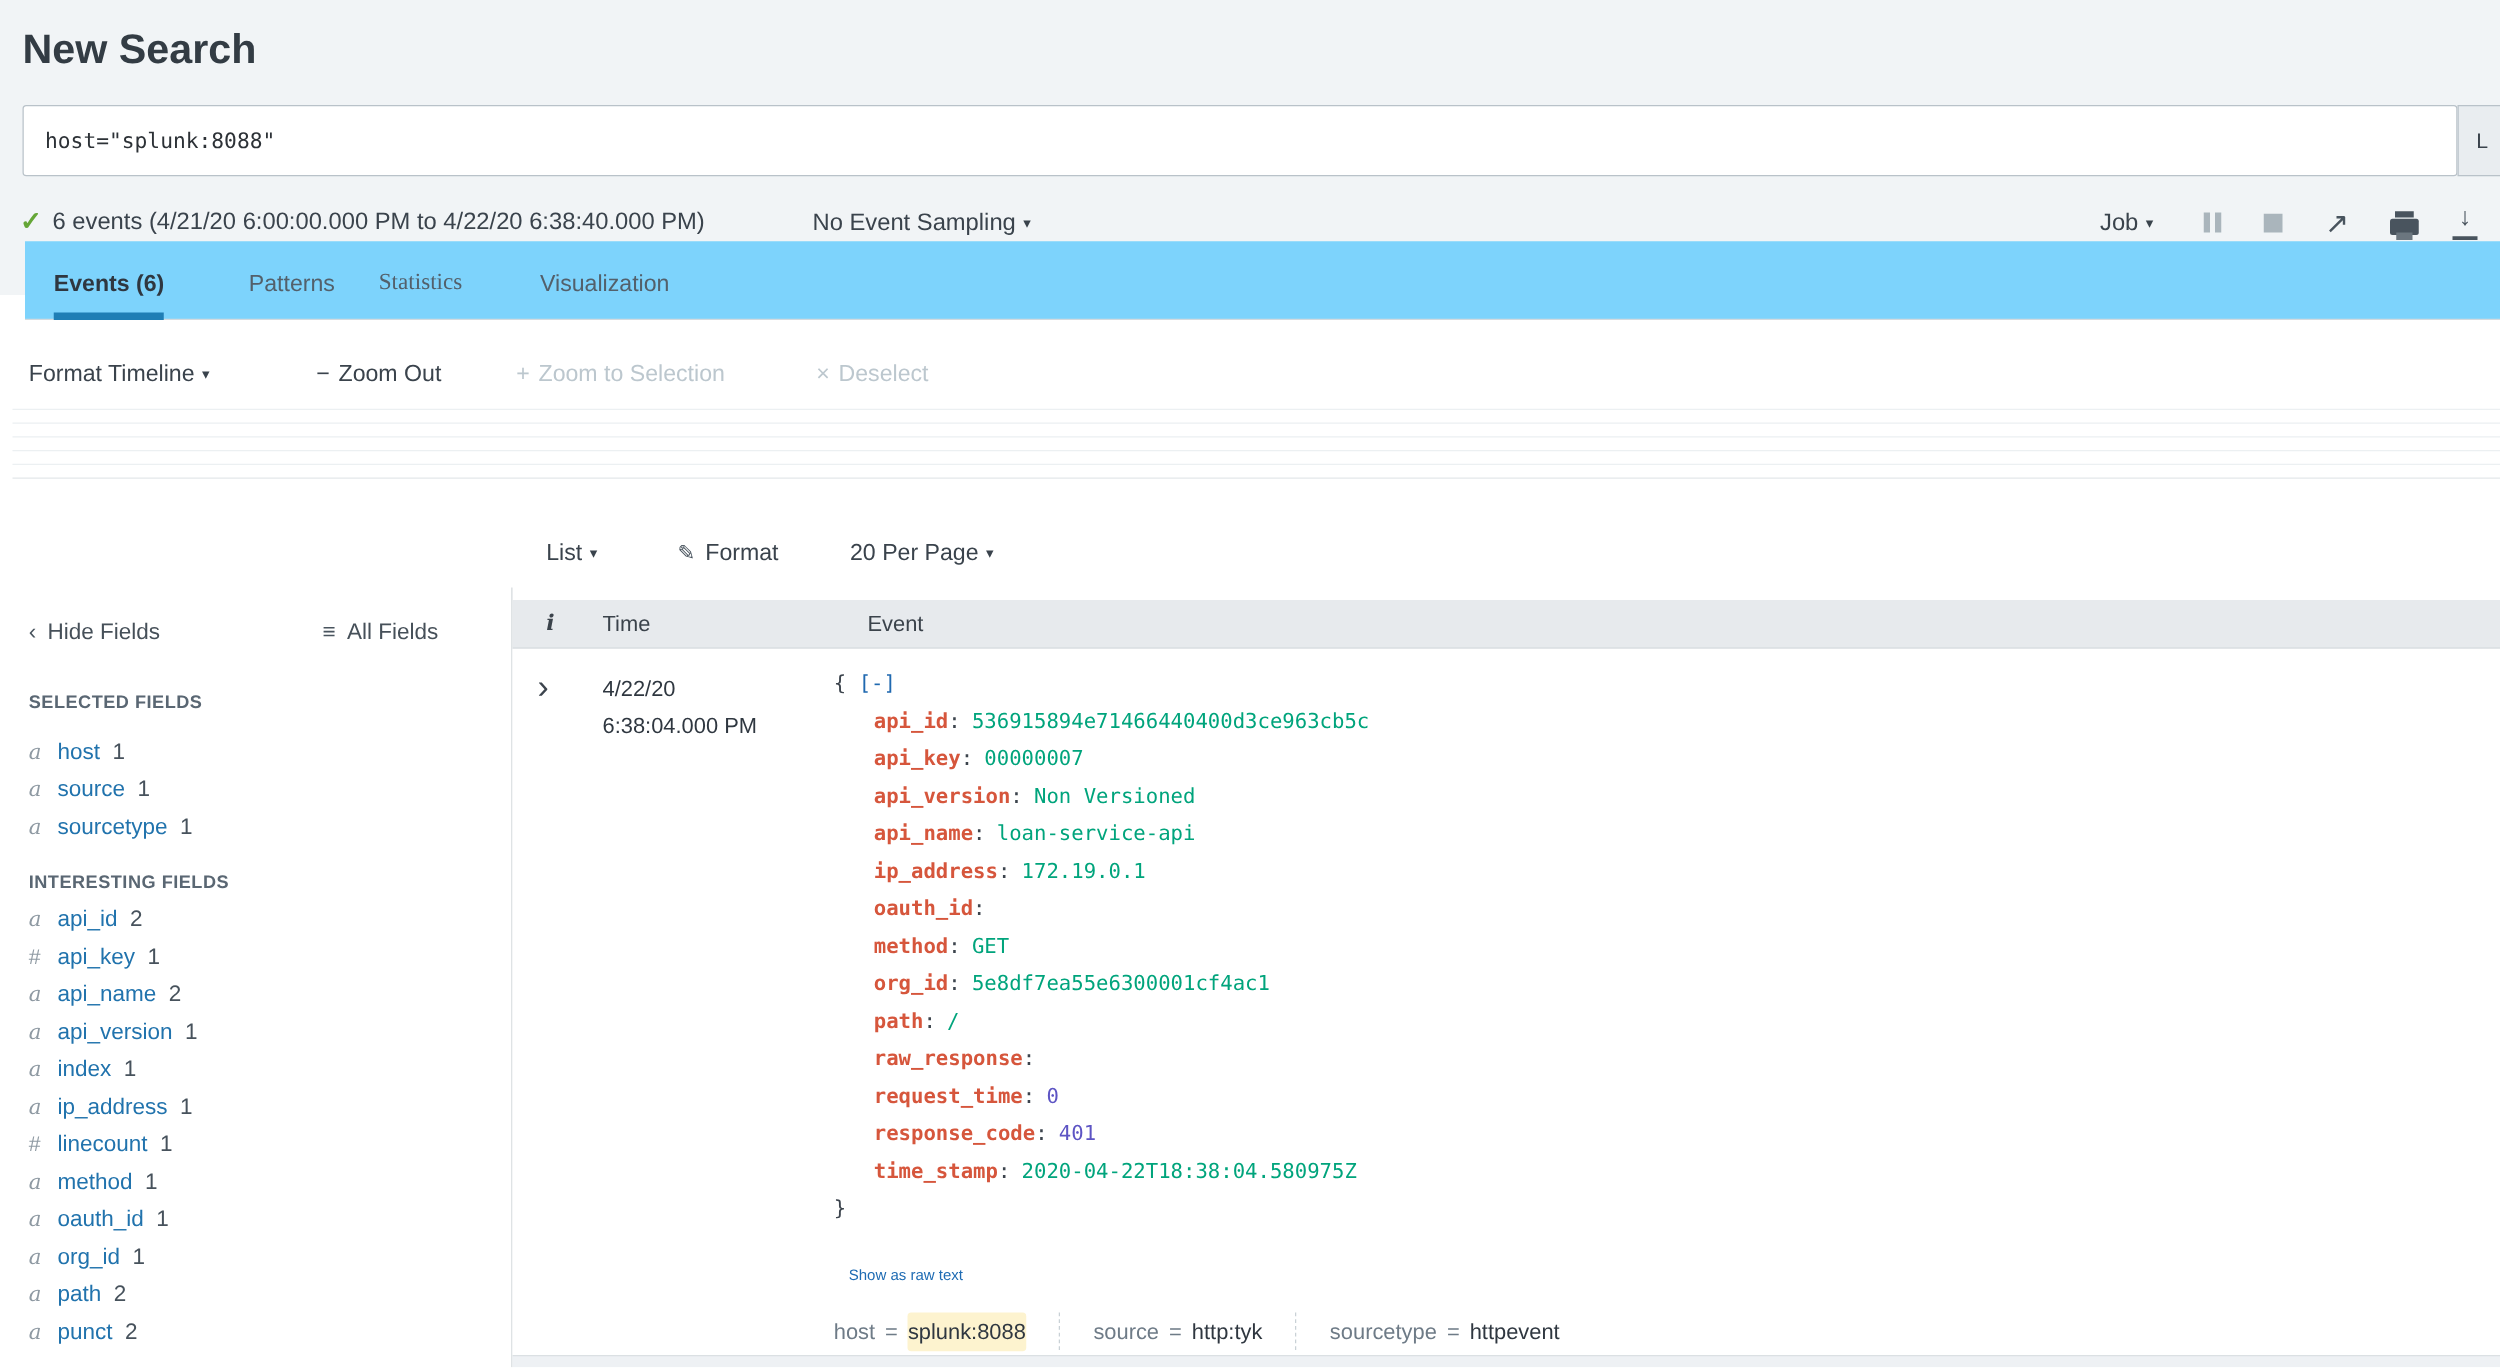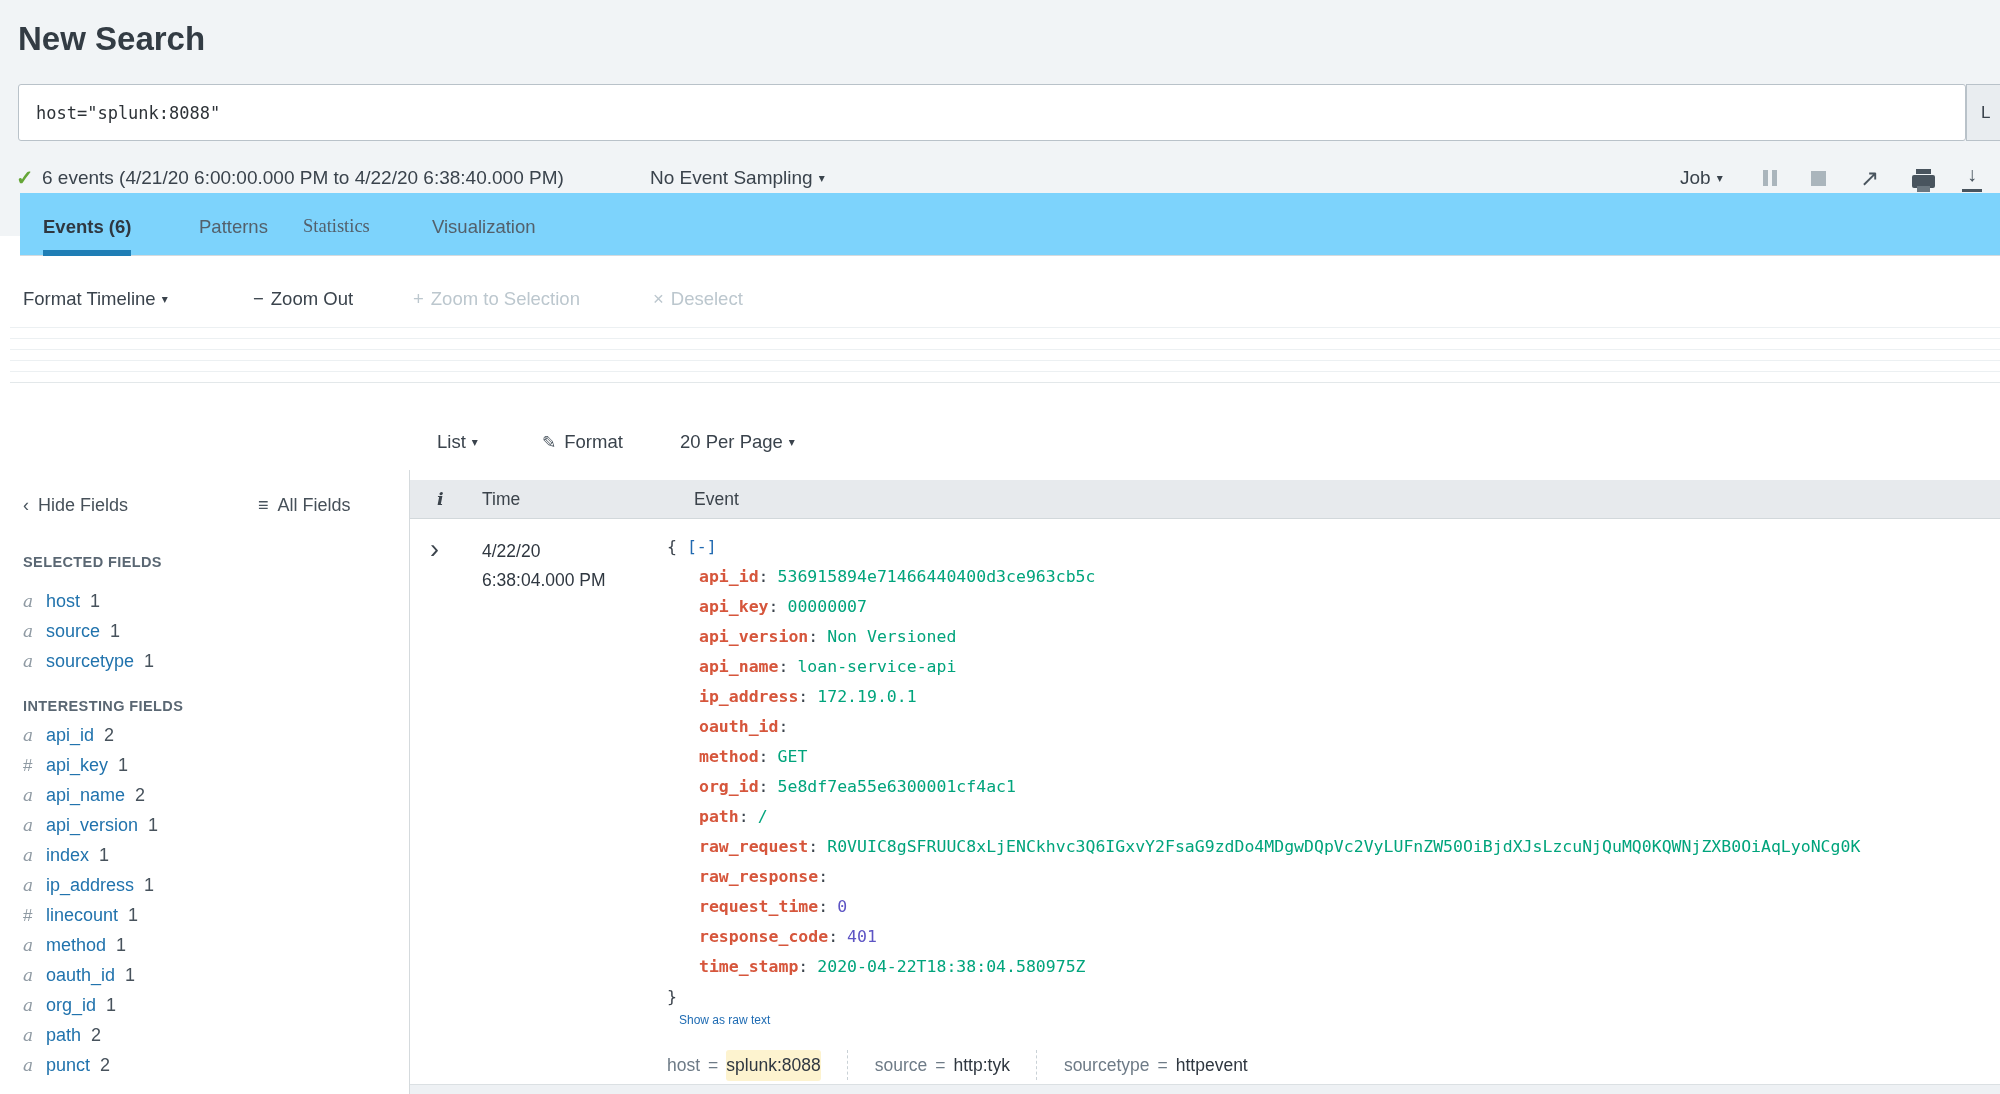--- a/index.html
+++ b/index.html
@@ -203,21 +203,20 @@
       <div class="jline"><span class="jbrace">{</span><span class="jcollapse">[-]</span></div>
       <div class="jline jf"><span class="jkey">api_id</span><span class="jcolon">:</span><span class="jval">536915894e71466440400d3ce963cb5c</span></div>
       <div class="jline jf"><span class="jkey">api_key</span><span class="jcolon">:</span><span class="jval">00000007</span></div>
       <div class="jline jf"><span class="jkey">api_version</span><span class="jcolon">:</span><span class="jval">Non Versioned</span></div>
       <div class="jline jf"><span class="jkey">api_name</span><span class="jcolon">:</span><span class="jval">loan-service-api</span></div>
       <div class="jline jf"><span class="jkey">ip_address</span><span class="jcolon">:</span><span class="jval">172.19.0.1</span></div>
       <div class="jline jf"><span class="jkey">oauth_id</span><span class="jcolon">:</span><span class="jval"></span></div>
       <div class="jline jf"><span class="jkey">method</span><span class="jcolon">:</span><span class="jval">GET</span></div>
       <div class="jline jf"><span class="jkey">org_id</span><span class="jcolon">:</span><span class="jval">5e8df7ea55e6300001cf4ac1</span></div>
       <div class="jline jf"><span class="jkey">path</span><span class="jcolon">:</span><span class="jval">/</span></div>
-      <div class="jline jf"><span class="jkey">raw_request</span><span class="jcolon">:</span><span class="jval">R0VUIC8gSFRUUC8xLjENCkhvc3Q6IGxvY2FsaG9zdDo4MDgwDQpVc2VyLUFnZW50OiBjdXJsLzcuNjQuMQ0KQWNjZXB0OiAqLyoNCg0K</span></div>
       <div class="jline jf"><span class="jkey">raw_response</span><span class="jcolon">:</span><span class="jval"></span></div>
       <div class="jline jf jnum"><span class="jkey">request_time</span><span class="jcolon">:</span><span class="jval">0</span></div>
       <div class="jline jf jnum"><span class="jkey">response_code</span><span class="jcolon">:</span><span class="jval">401</span></div>
       <div class="jline jf"><span class="jkey">time_stamp</span><span class="jcolon">:</span><span class="jval">2020-04-22T18:38:04.580975Z</span></div>
       <div class="jline"><span class="jbrace">}</span></div>
     </div>
 
     <span class="show-raw">Show as raw text</span>
 
     <div class="meta">

